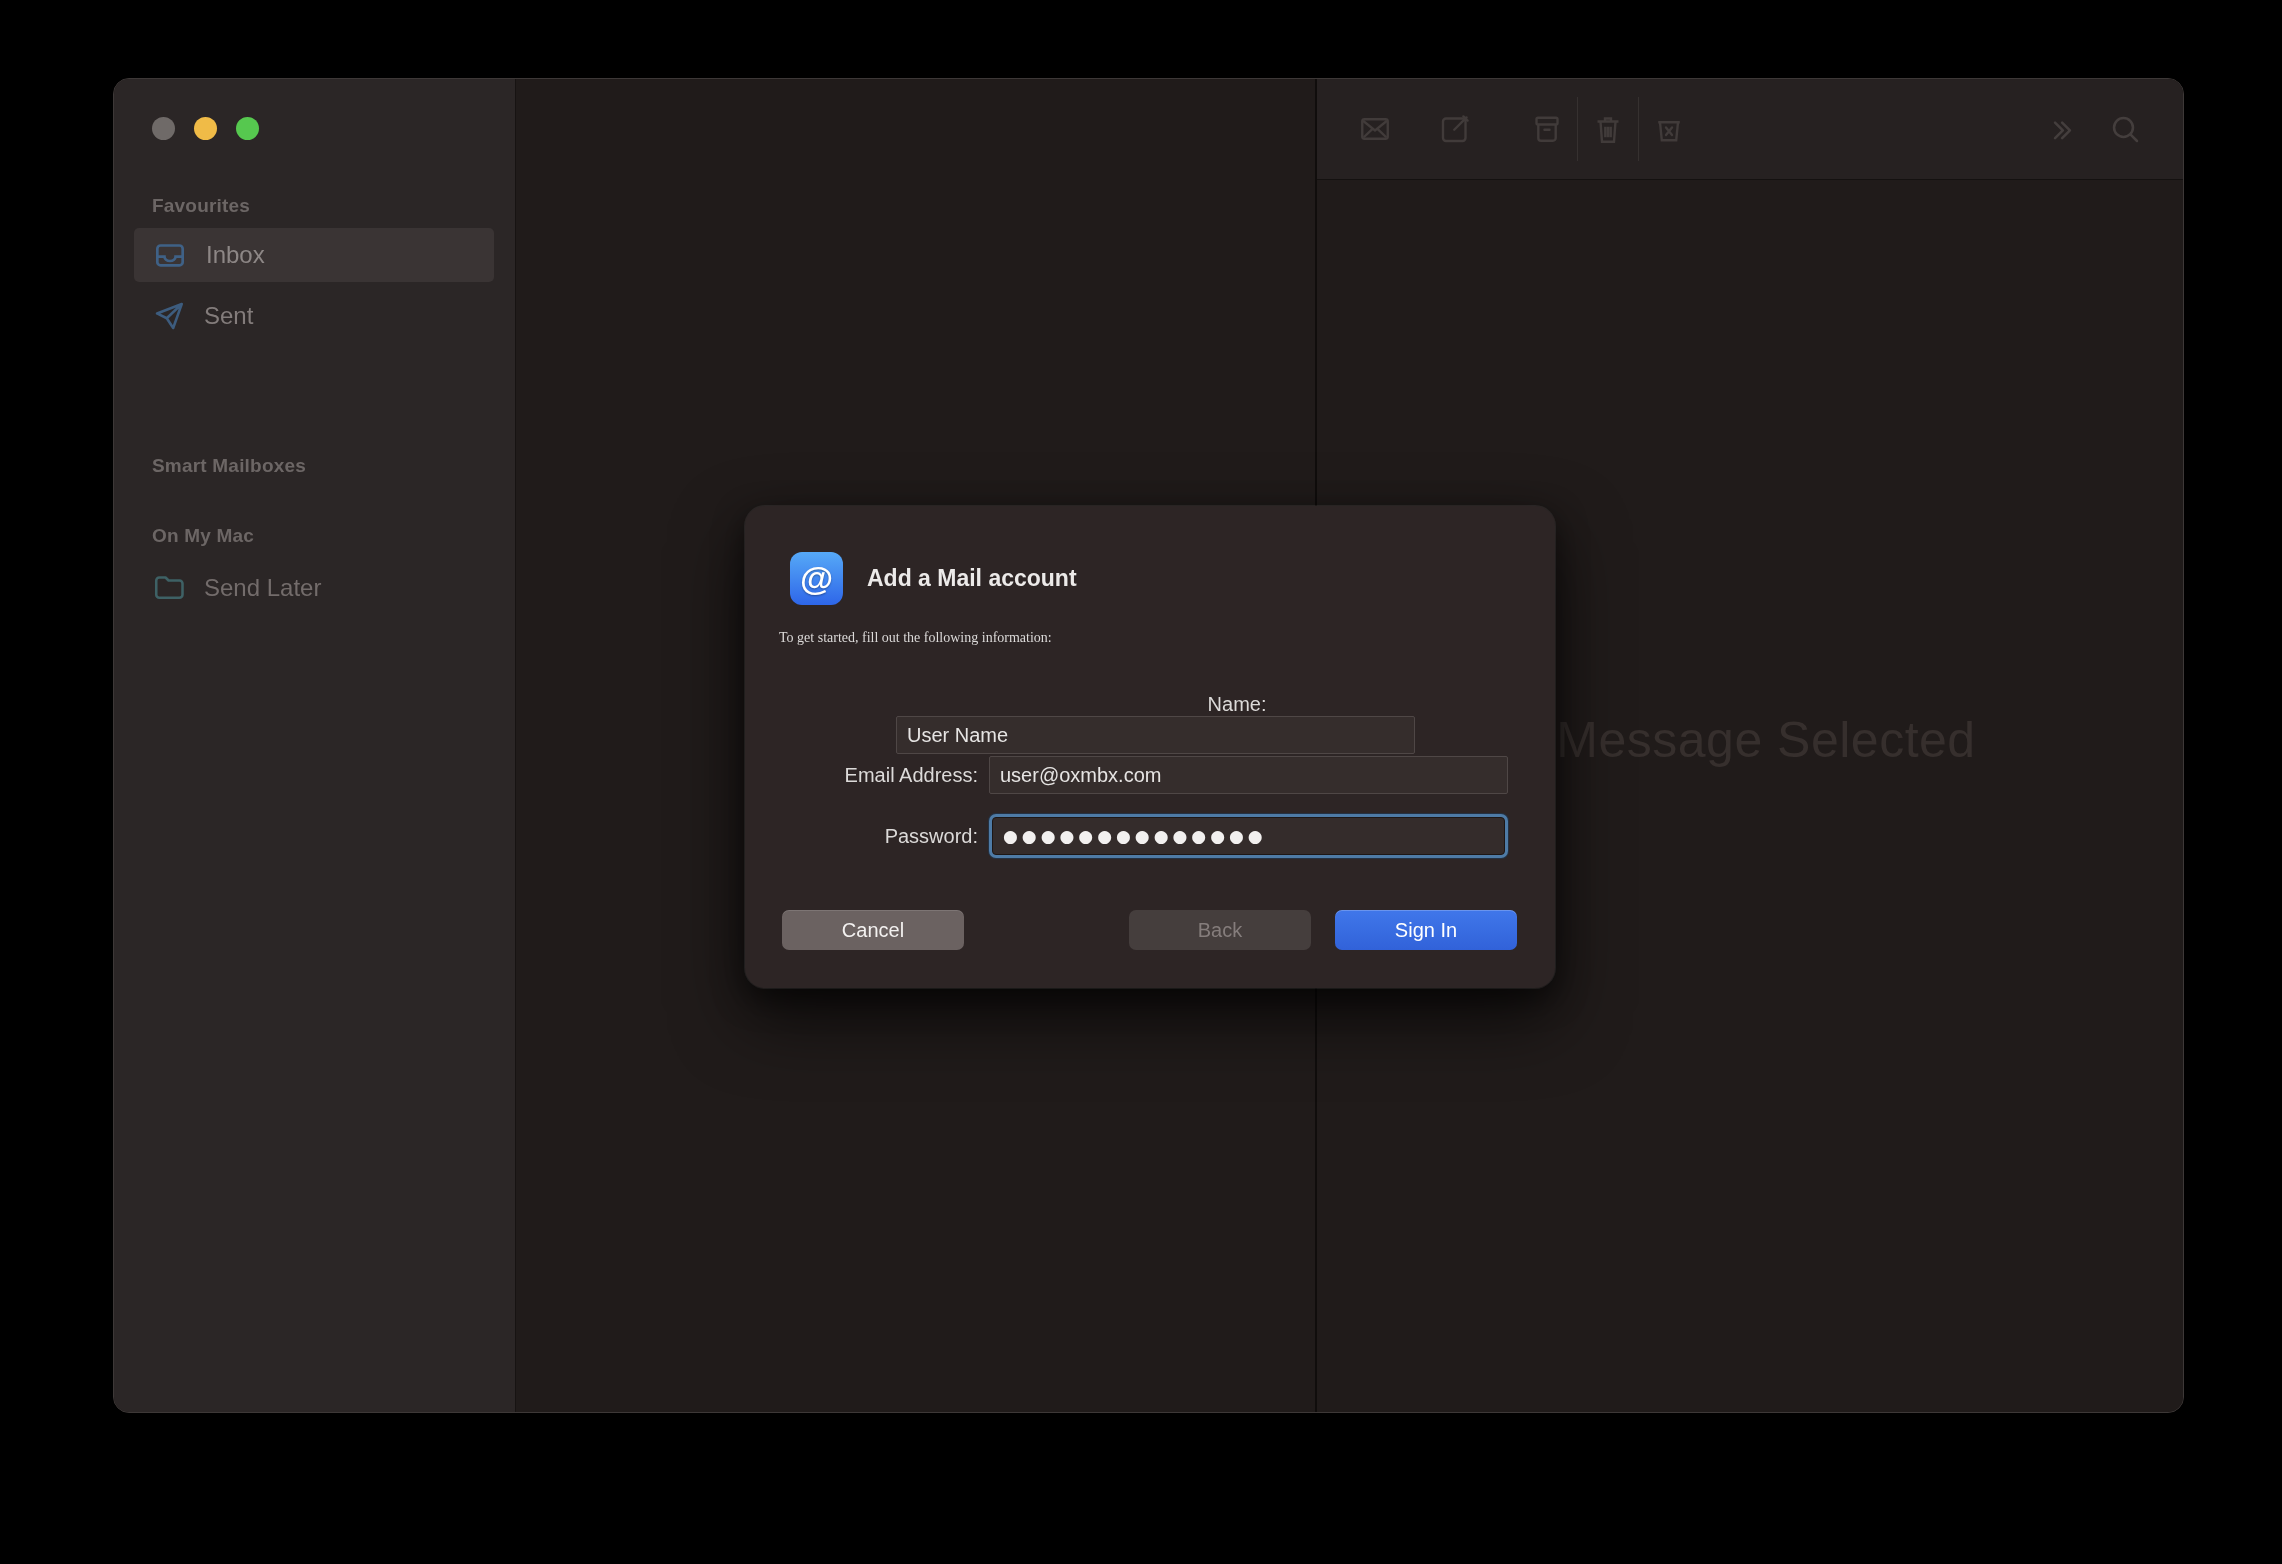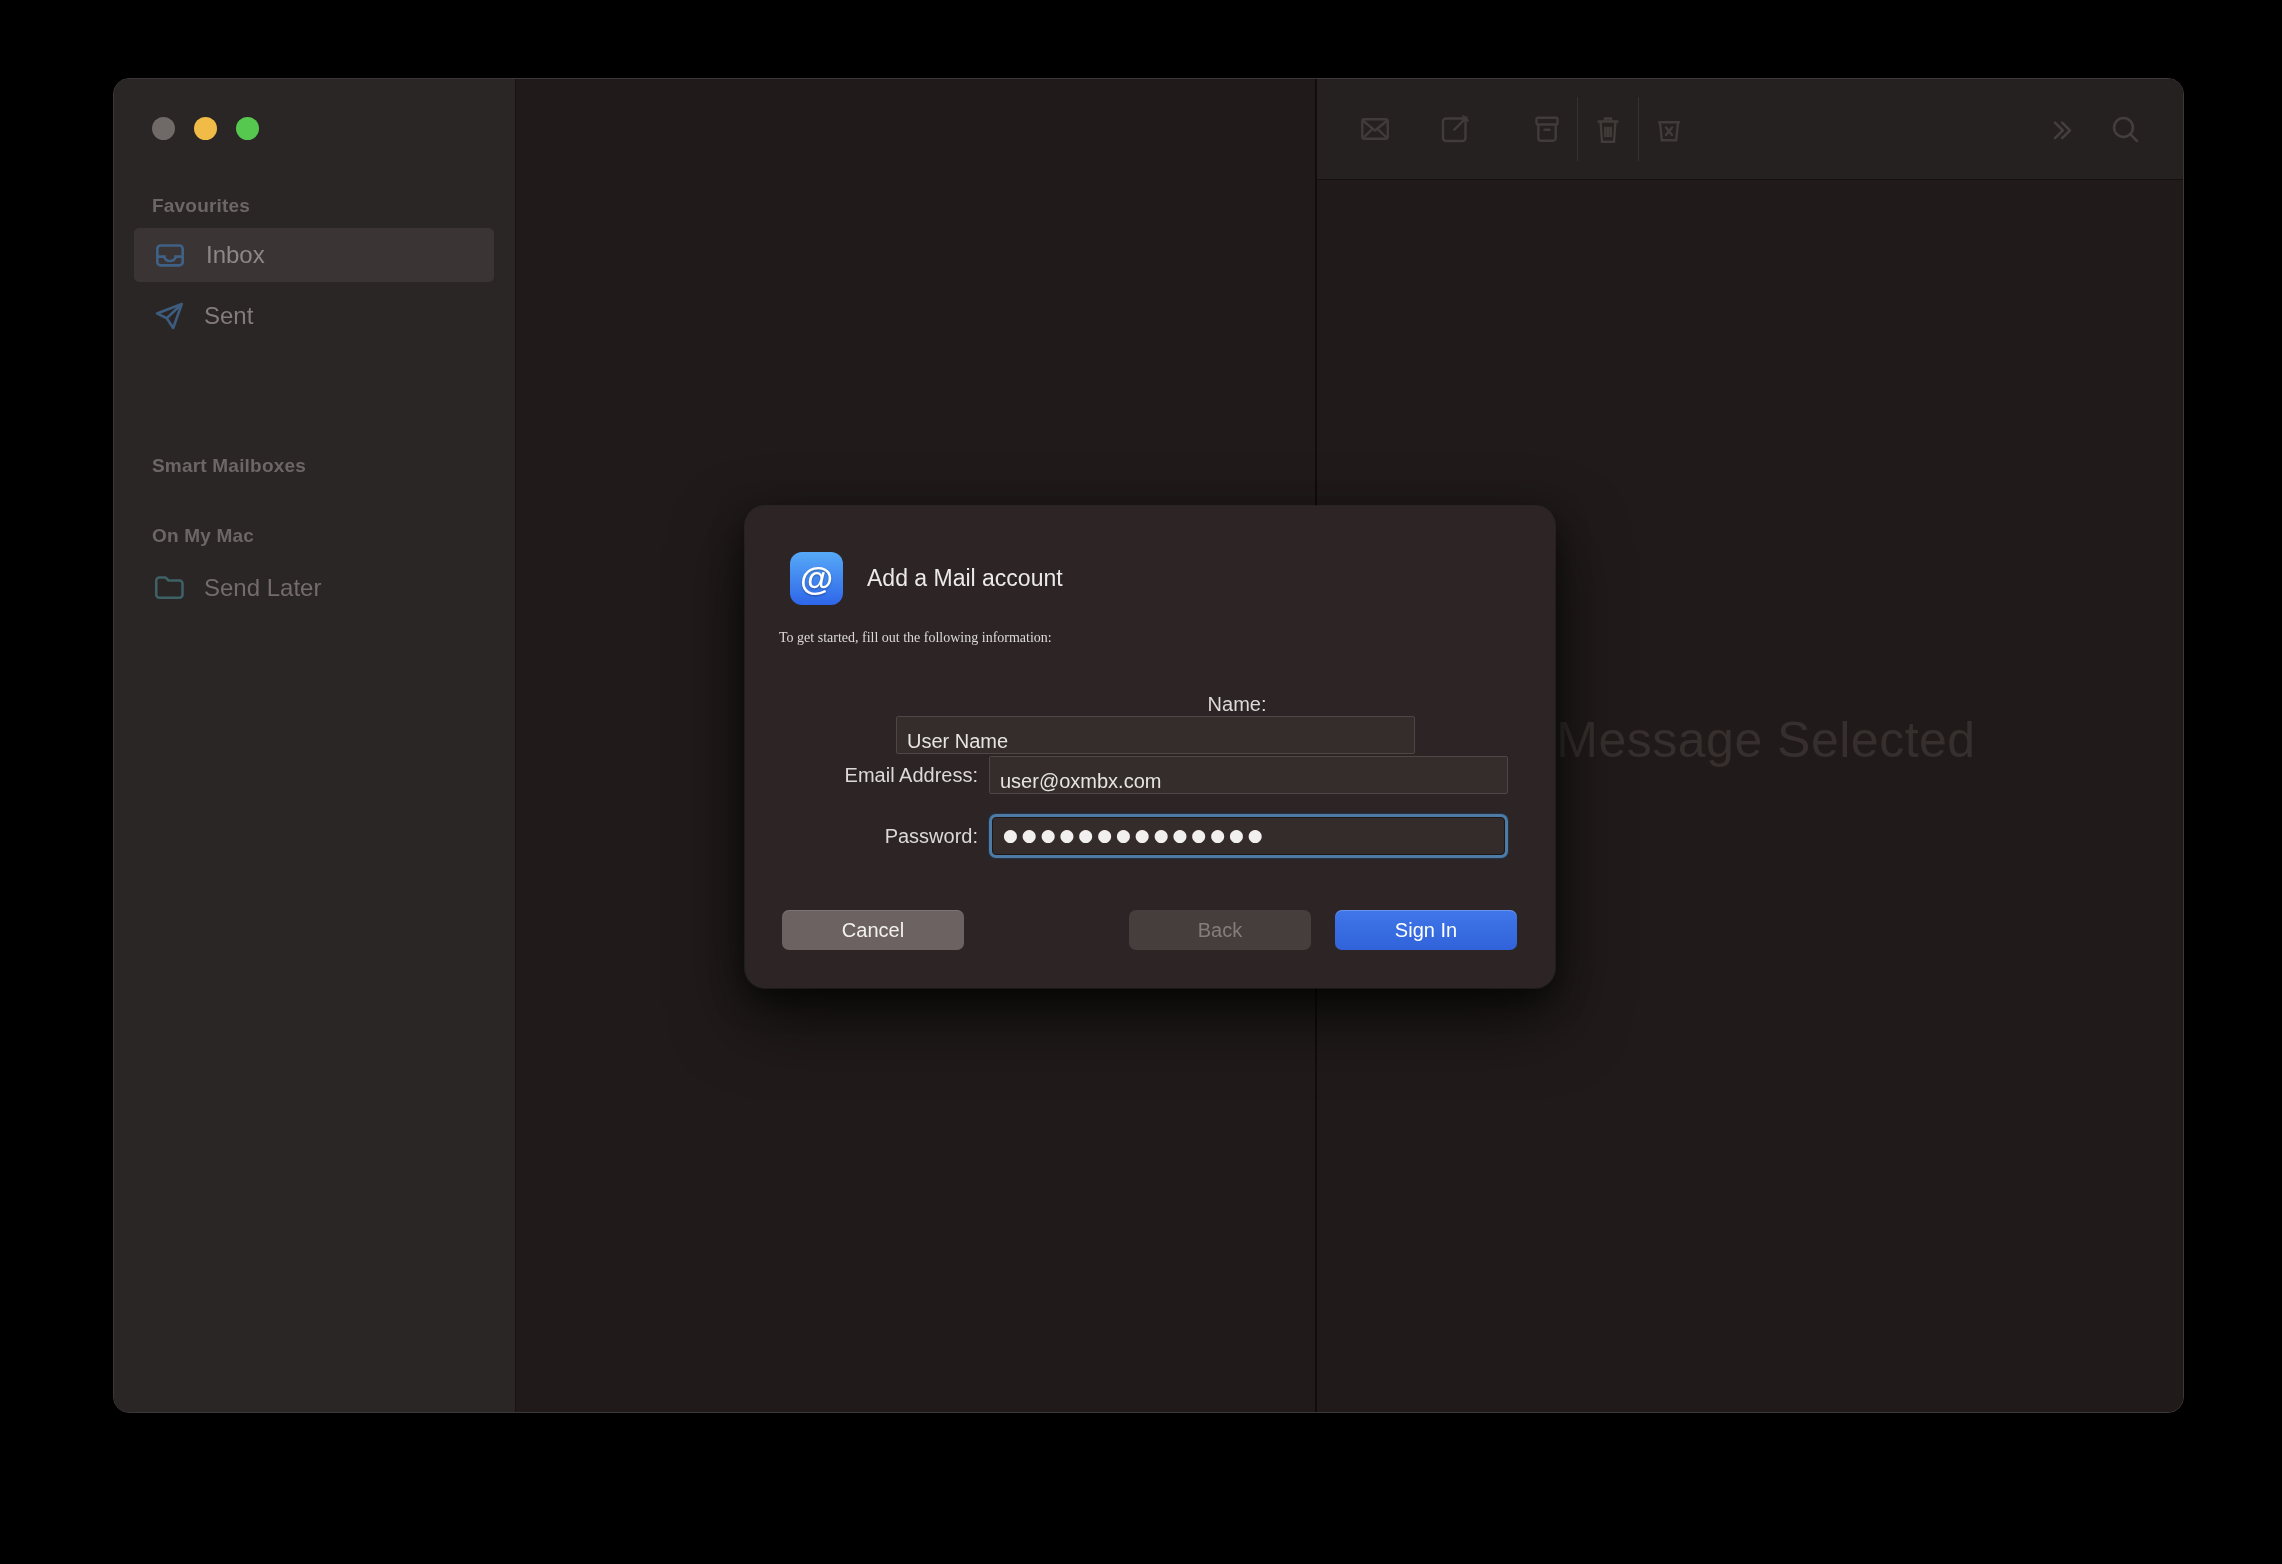--- a/index.html
+++ b/index.html
@@ -49,28 +49,28 @@
   .dialog { position:absolute; left:745px; top:506px; width:810px; height:482px;
             background:#2d2525; border-radius:20px;
             box-shadow:0 0 0 1px rgba(255,255,255,.07), 0 30px 70px rgba(0,0,0,.65),
                        0 10px 30px rgba(0,0,0,.5); }
   .dlg-head { position:absolute; left:45px; top:46px; display:flex; align-items:center; gap:24px; }
   .at-icon { width:53px; height:53px; border-radius:12px;
              background:linear-gradient(180deg,#56a9f7 0%,#2e66e9 100%);
              display:flex; align-items:center; justify-content:center;
              color:#fff; font-size:34px; font-weight:bold;
              text-shadow:0 1px 2px rgba(0,0,0,.35); }
-  .dlg-title { font-size:23px; font-weight:normal; color:#eceae9; }
+  .dlg-title { font-size:23px; font-weight:bold; color:#eceae9; }
   .dlg-subtitle { position:absolute; left:34px; top:124px; font-size:14px; color:#dcdad9;font-family:Liberation Serif, serif; }
 
   .form-row { position:absolute; left:0; width:100%; display:flex; align-items:center; }
   .form-row .flabel { width:233px; text-align:right; font-size:20px; color:#dcdad9;
                       padding-right:0; }
   .field { margin-left:11px; width:519px; height:38px; background:#352d2c;
-           border:1px solid #4f4746; border-radius:2px; display:flex; align-items:flex-end;
+           border:1px solid #4f4746; border-radius:2px; display:flex; align-items:center;
            padding:0 10px; font-size:20px; color:#e6e4e3; }
   .row-name  { top:187px;flex-direction:column; }
   .row-email { top:250px; }
   .row-pass  { top:308px; }
   .focus-wrap { margin-left:11px; padding:3px; border-radius:7px; background:#4e7ba6;
                 box-shadow:0 0 0 1px rgba(30,60,90,.6); }
   .focus-wrap .field { margin-left:0; width:513px; height:38px; border:1px solid #1d1716;
                        border-radius:4px; background:#342c2b; }
   .pass-dots { font-size:17px; letter-spacing:4px; color:#f2f0ef; line-height:38px;
                font-family:"DejaVu Sans",sans-serif; }

